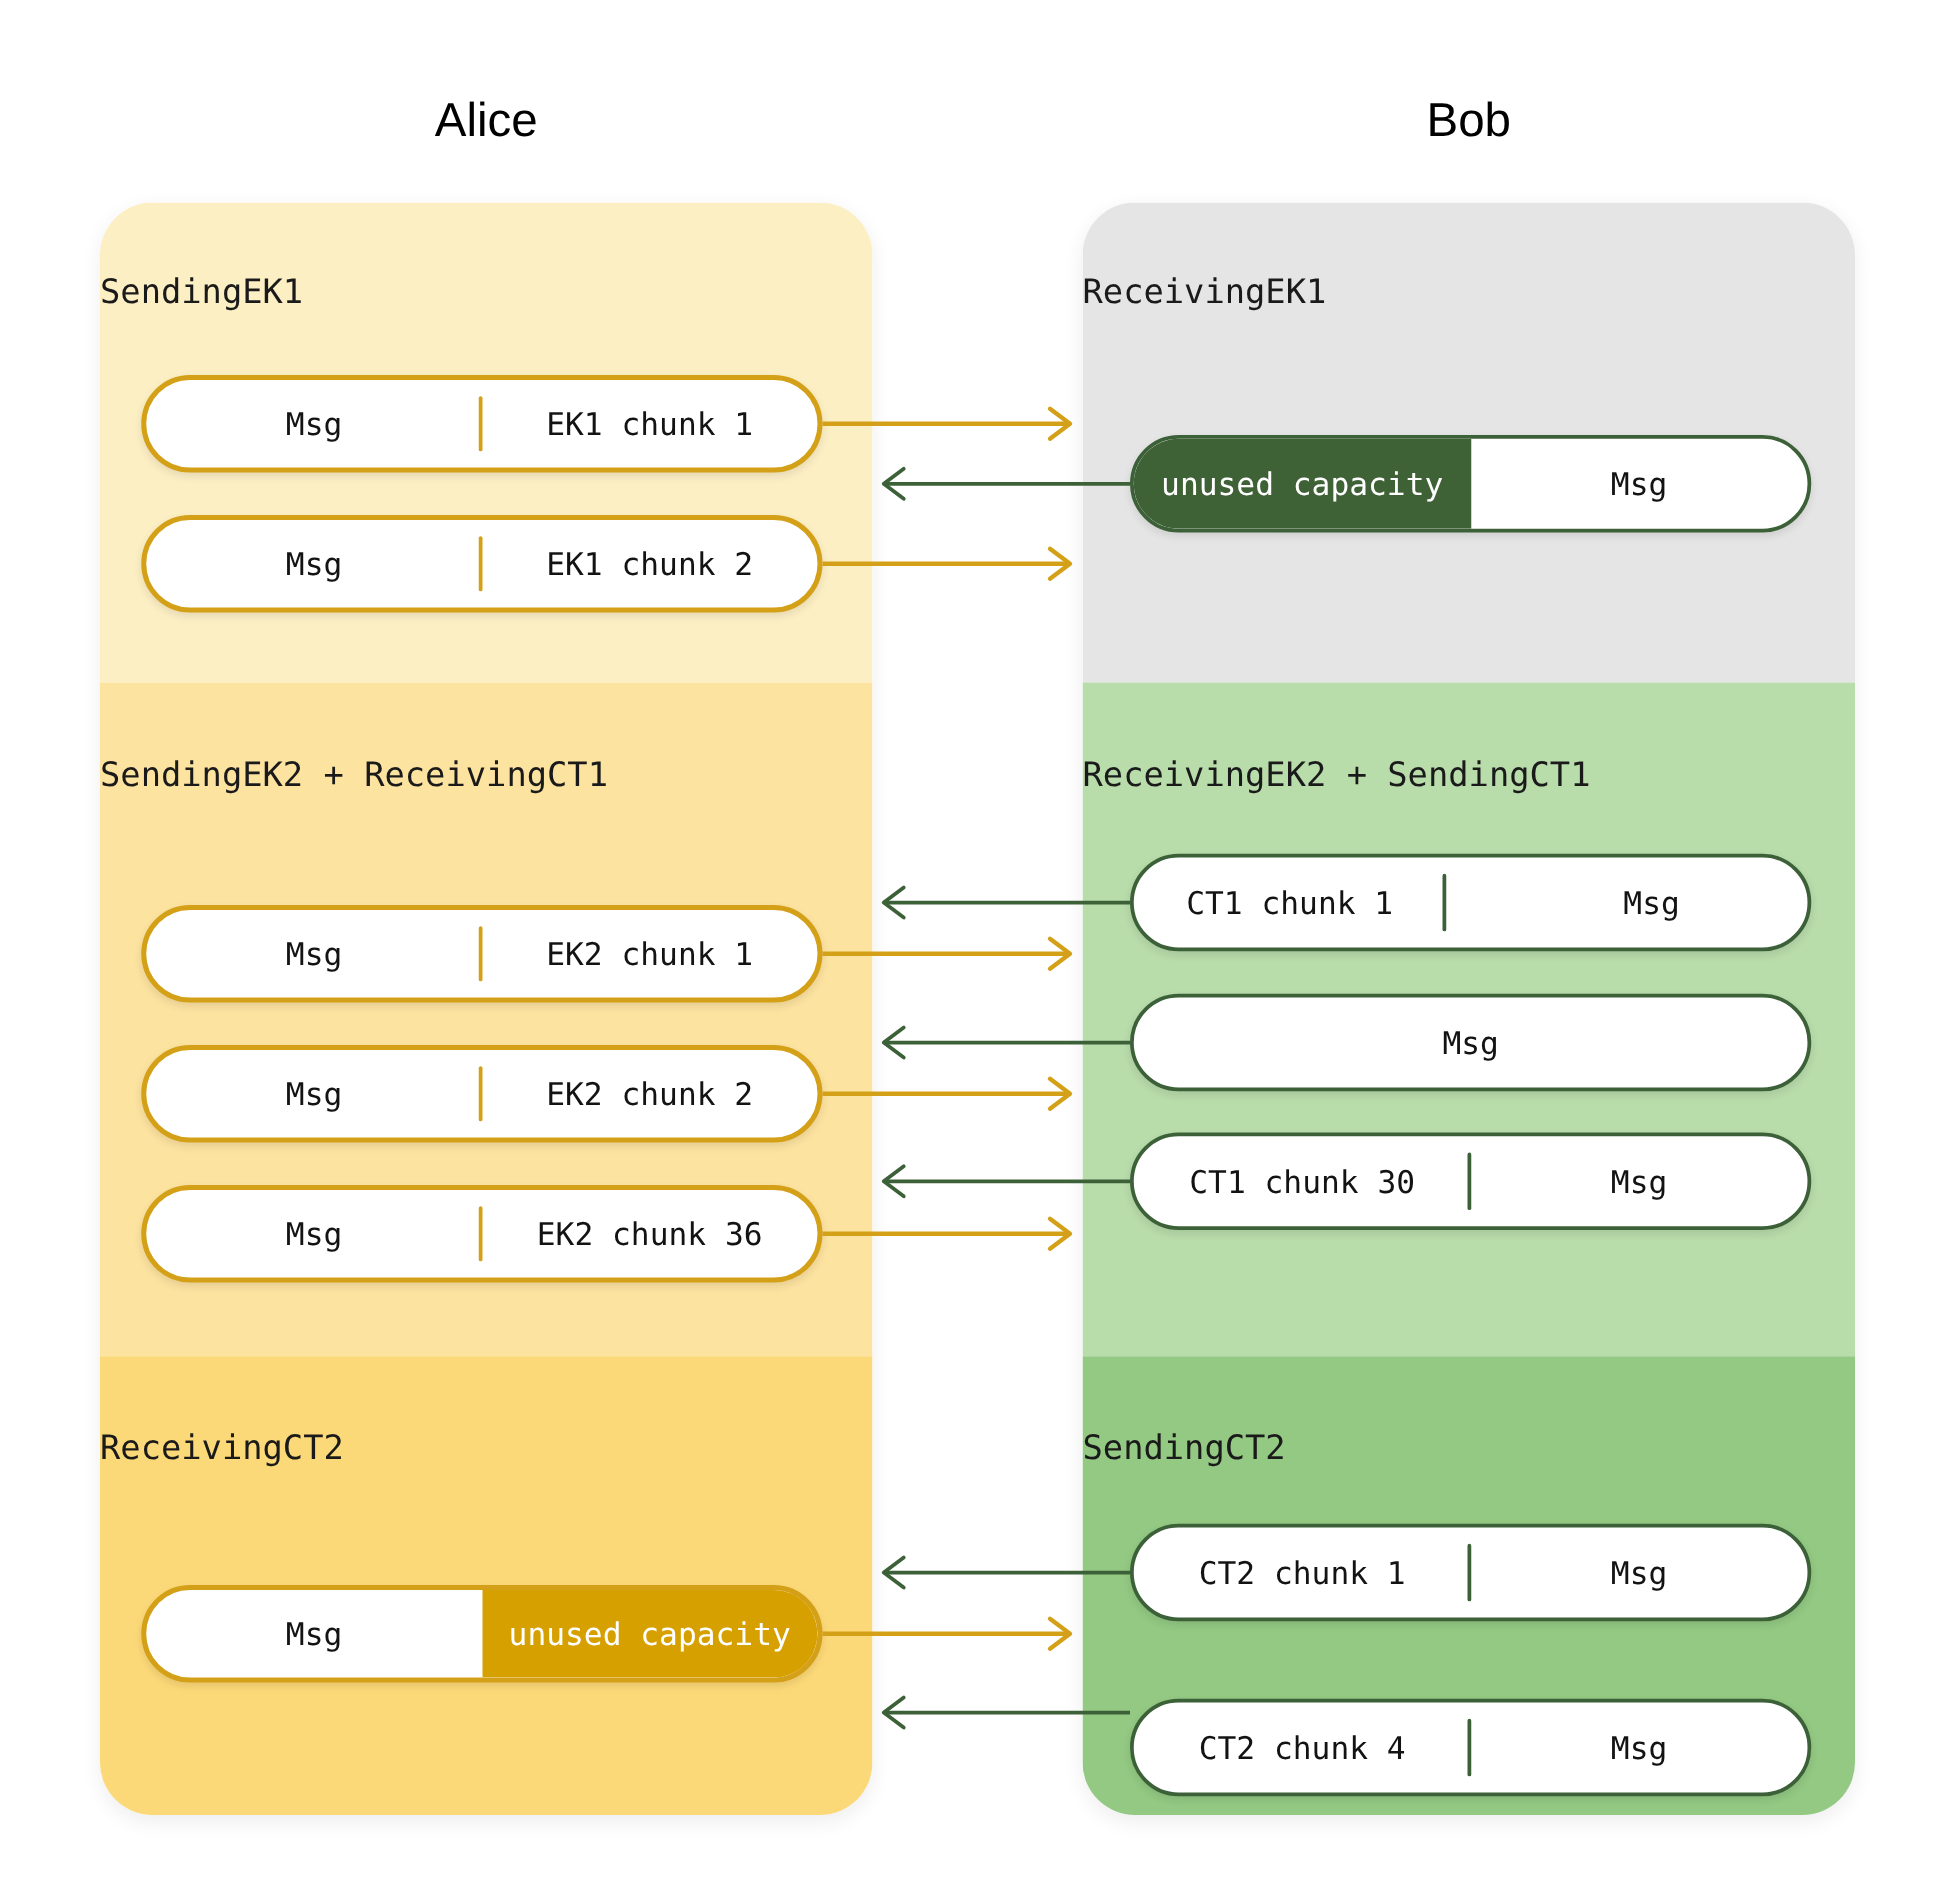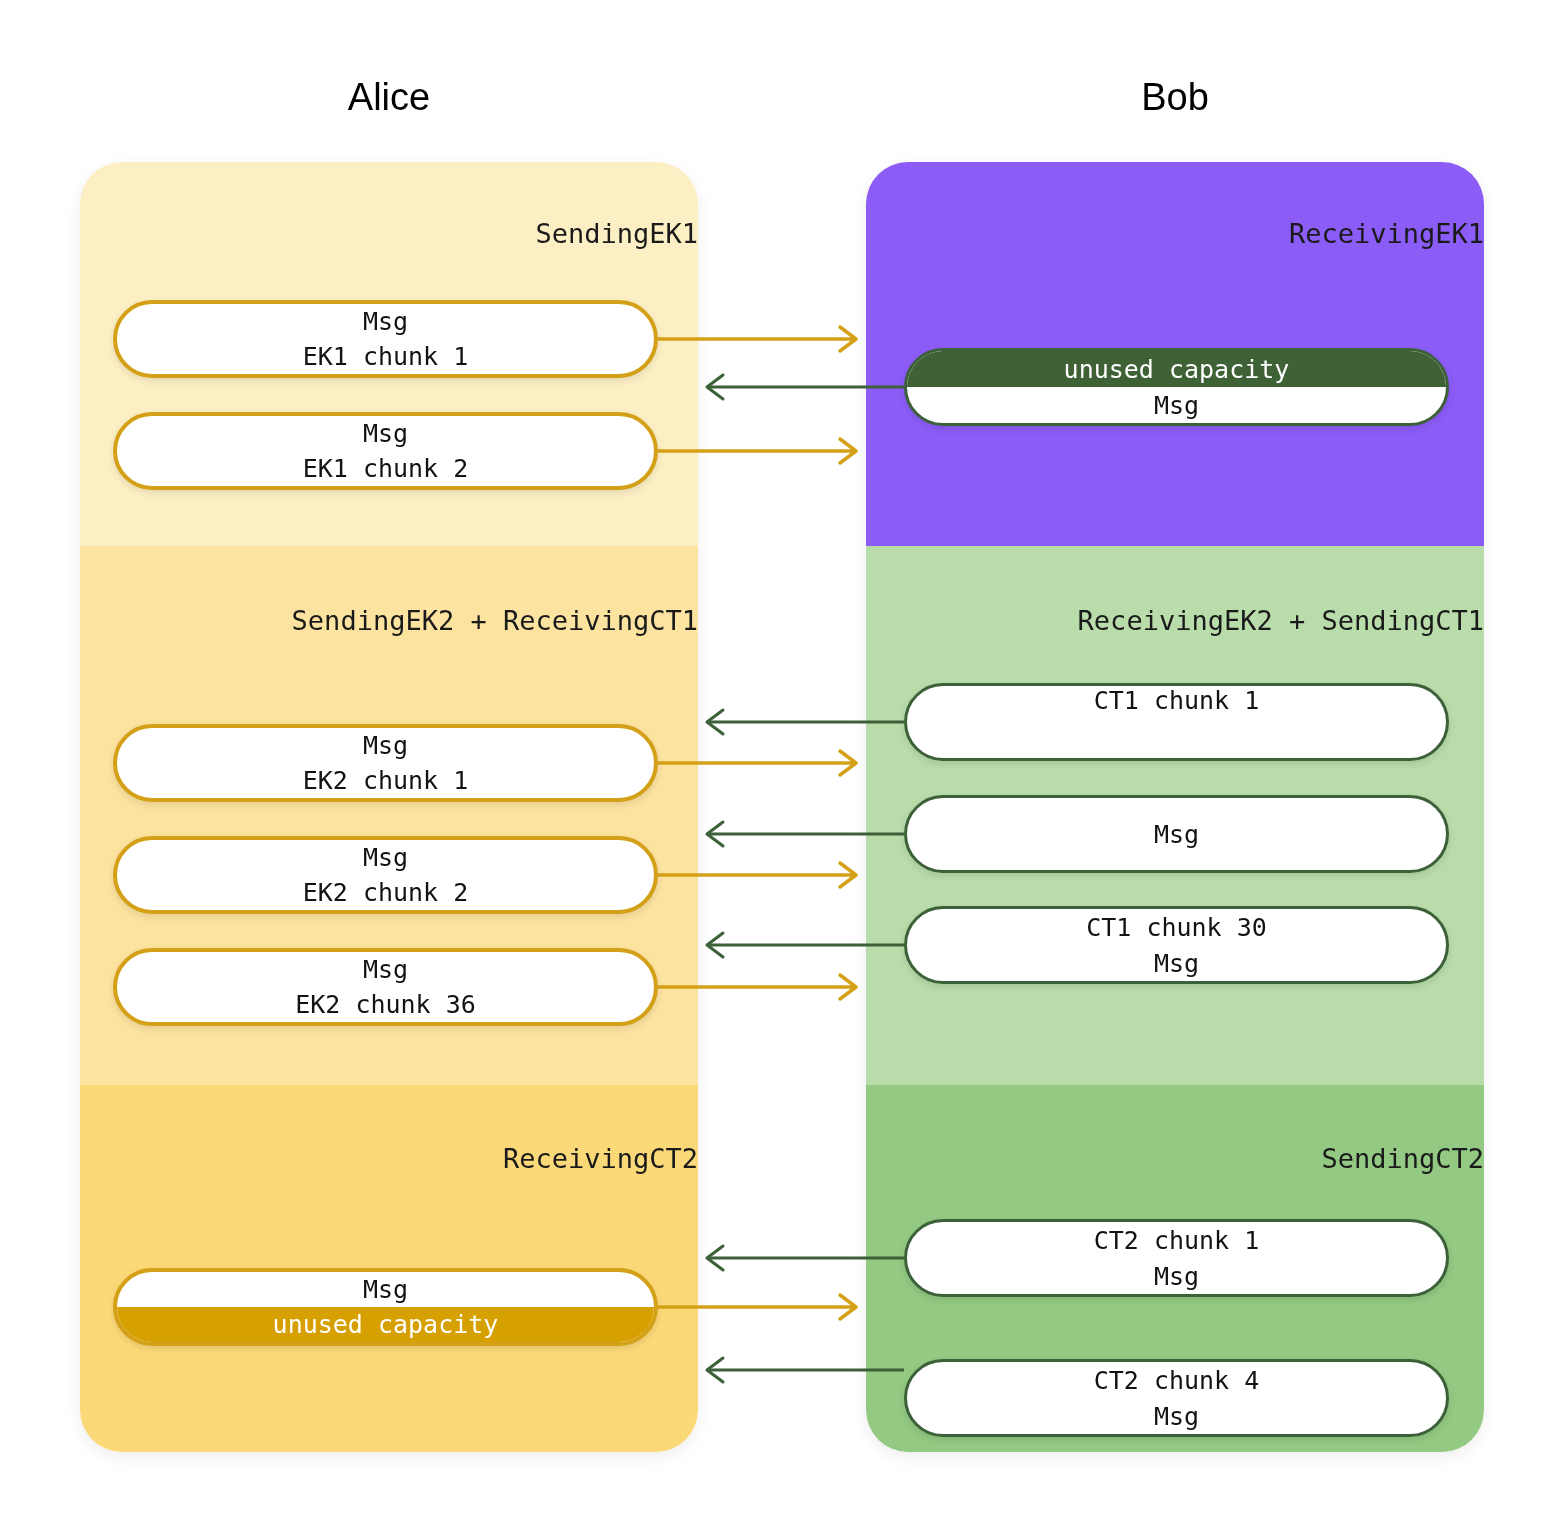--- a/index.html
+++ b/index.html
@@ -51,44 +51,44 @@
   .panel {
     position: absolute;
     left: 0;
     width: 100%;
     box-sizing: border-box;
   }
   .panel-title {
     position: absolute;
     left: 0;
     width: 100%;
-    text-align: right;
+    text-align: left;
     font-family: "DejaVu Sans Mono", "Liberation Mono", monospace;
     font-size: 27px;
     color: #1a1a1a;
     letter-spacing: 0px;
     white-space: nowrap;
   }
 
   
   .bg-a1 { background: #fdefc4; }
   .bg-a2 { background: #fde3a0; }
   .bg-a3 { background: #fcd978; }
-  .bg-b1 { background: #8b5cf6; }
+  .bg-b1 { background: #e5e5e5; }
   .bg-b2 { background: #b9dcab; }
   .bg-b3 { background: #93c983; }
 
   
   .pill {
     position: absolute;
     height: 78px;
     border-radius: 39px;
     box-sizing: border-box;
     display: flex;
-    flex-direction: column;
+    flex-direction: row;
     align-items: stretch;
     overflow: hidden;
     box-shadow: 0 3px 7px rgba(0,0,0,0.10);
   }
   .pill.yellow { border: 4px solid #d4a017; background: #ffffff; }
   .pill.green  { border: 3px solid #3c6138; background: #ffffff; }
 
   .half {
     flex: 1 1 50%;
     display: flex;

